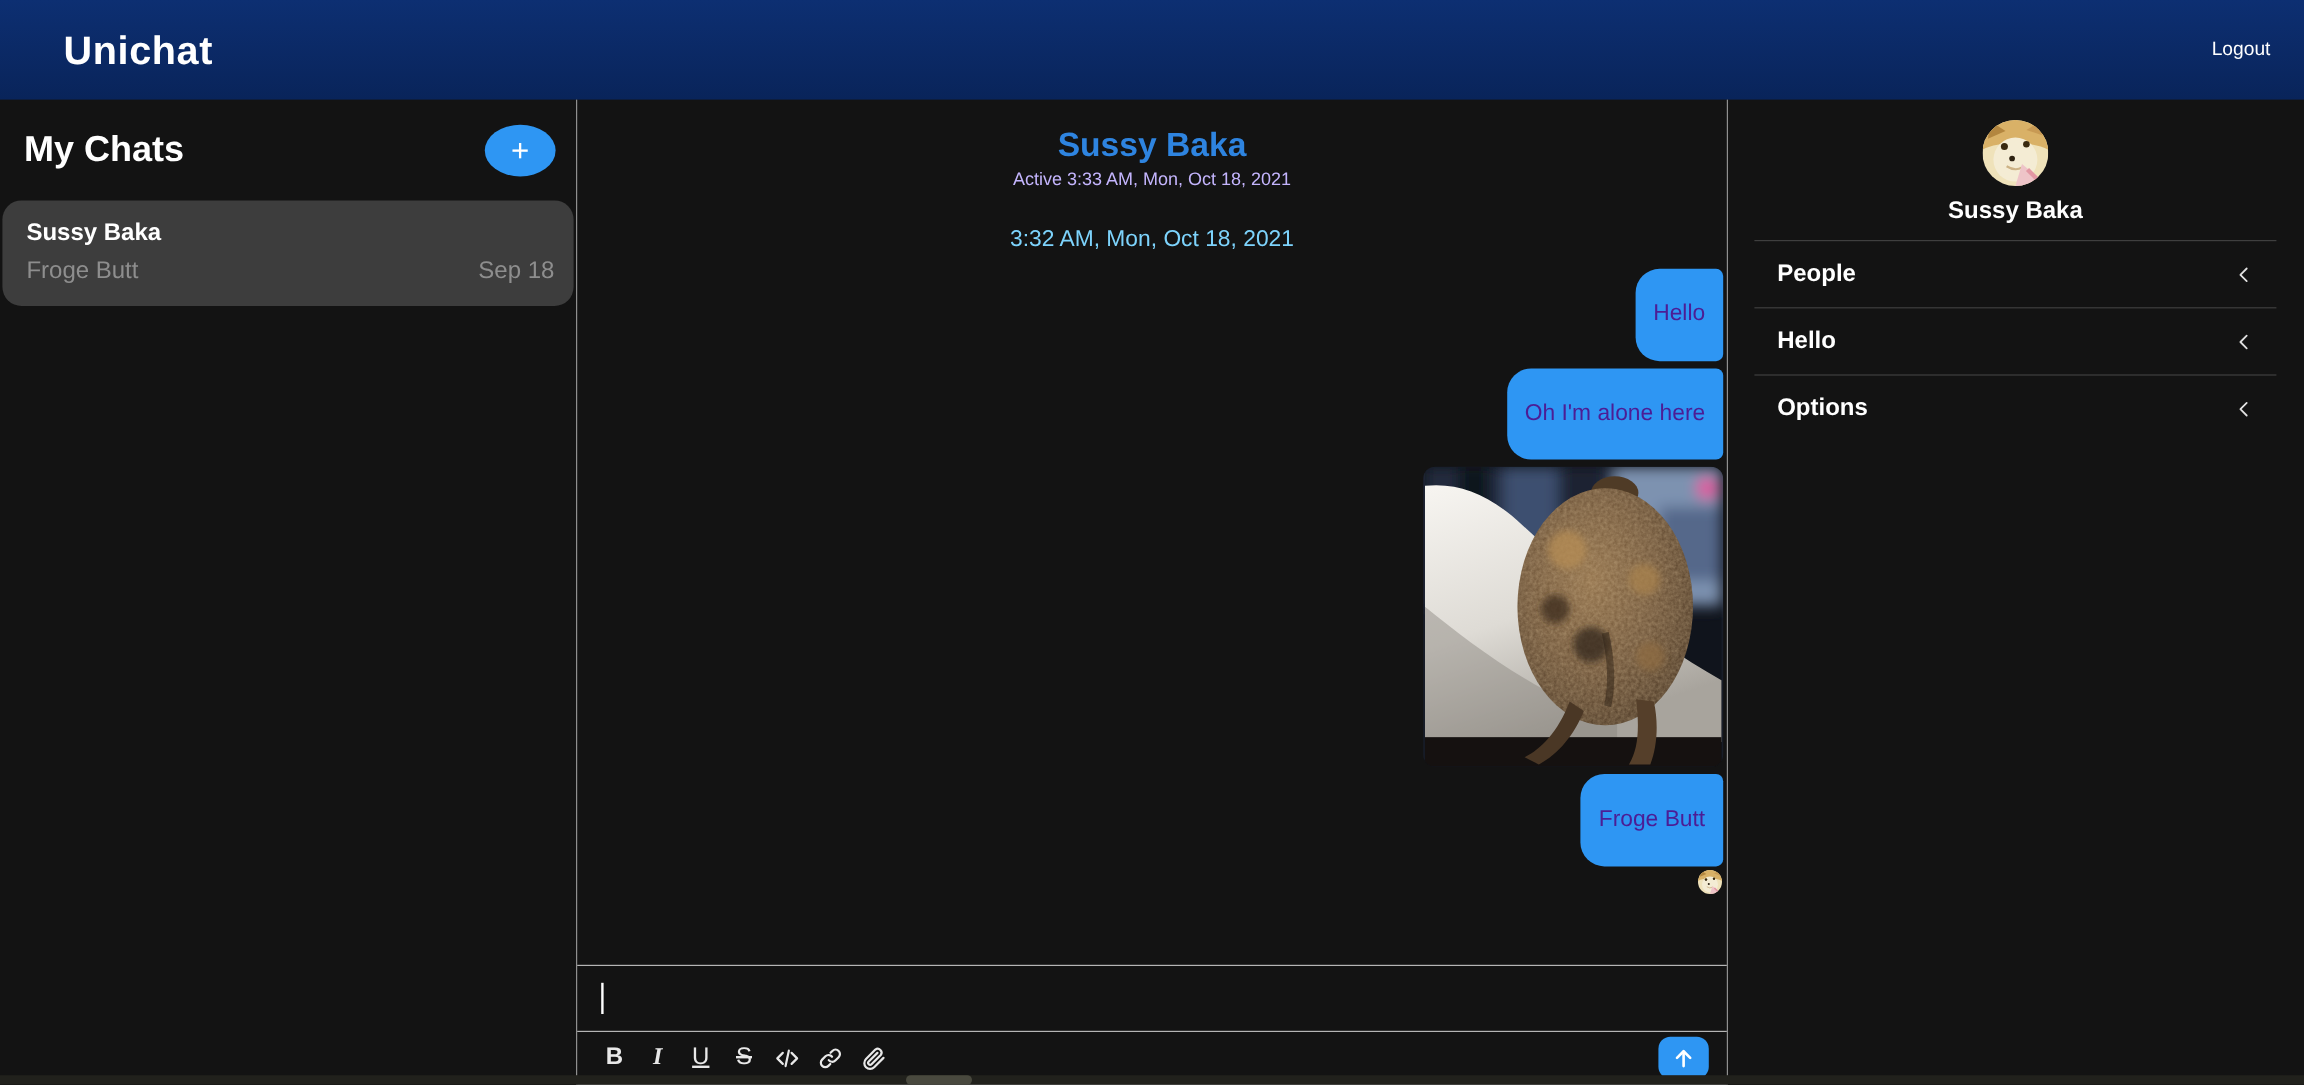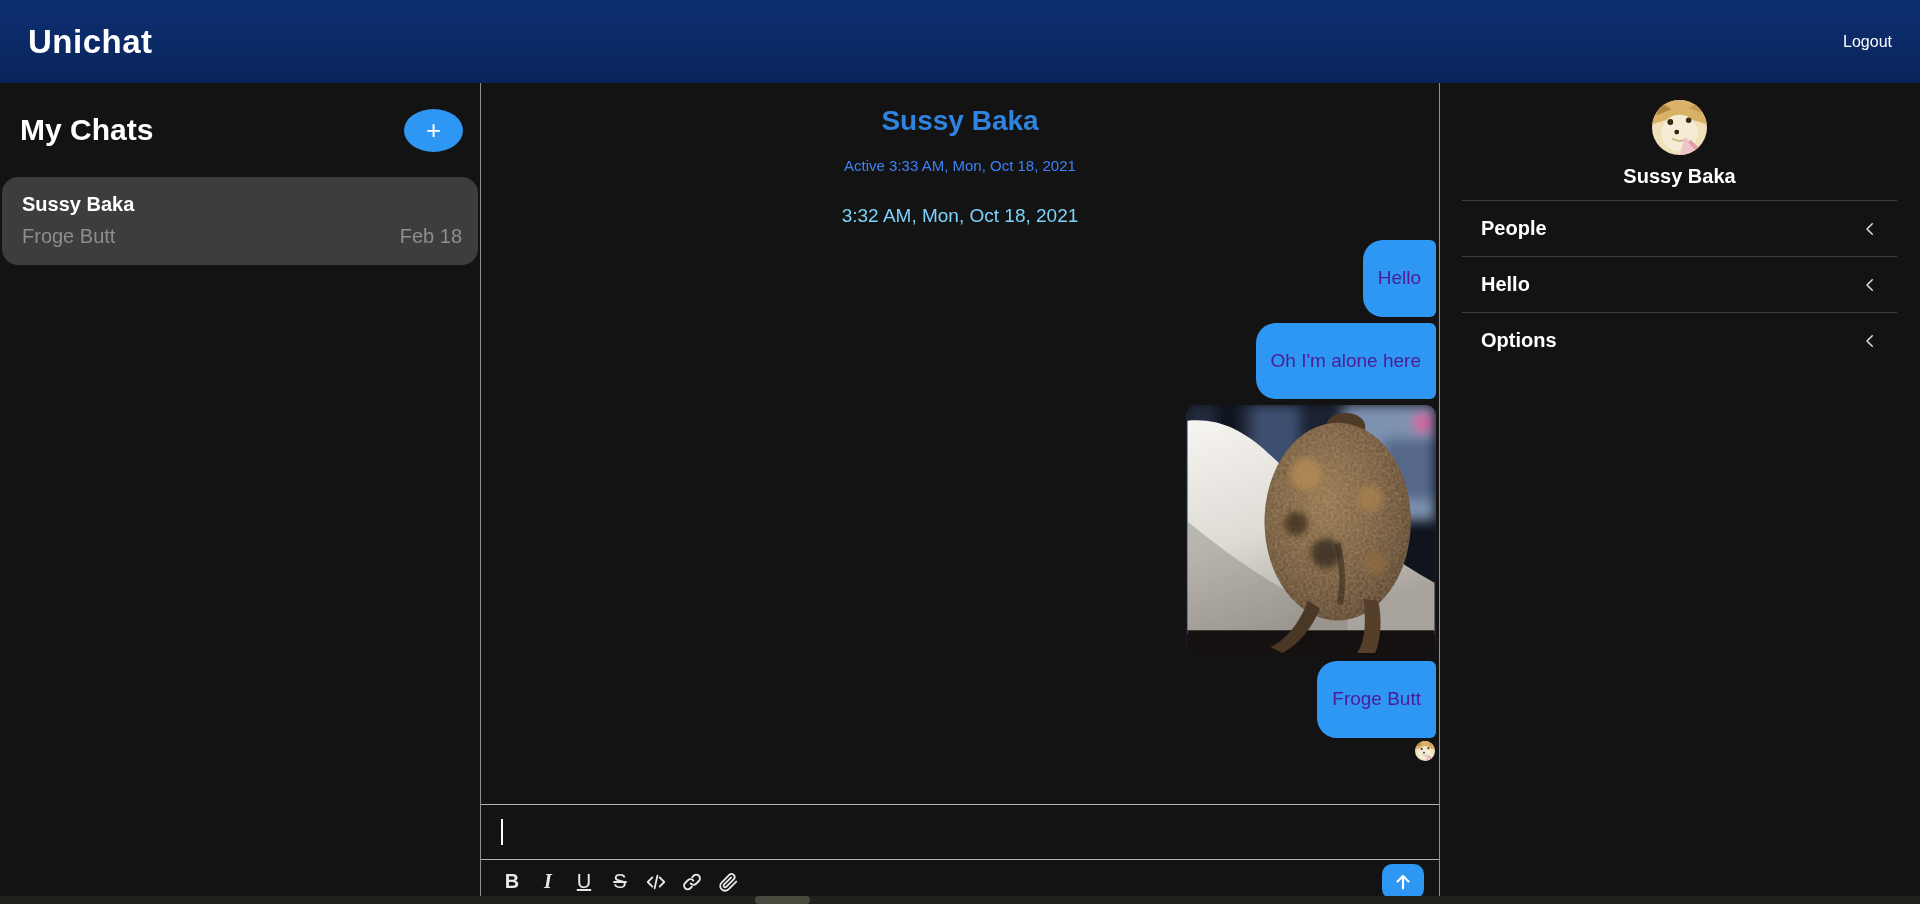--- a/index.html
+++ b/index.html
@@ -13,30 +13,30 @@
     position: relative;
   }
 
   
   .navbar {
     height: 83px;
     background: linear-gradient(#0d2f72, #09245a);
     display: flex; align-items: center; justify-content: space-between;
     padding: 0 28px;
   }
-  .brand { font-size: 33px; font-weight: bold; color: #fff; text-decoration: none; letter-spacing: .5px; }
+  .brand { font-size: 33px; font-weight: bold; color: #fff; text-decoration: none; letter-spacing: .5px; margin-left: 25px; }
   .logout { font-size: 16px; color: #fff; text-decoration: none; cursor: pointer; }
 
   
   .main { display: flex; height: 821px; }
 
   
   .chats-panel { width: 480px; }
   .chats-header {
-    height: 94px;
+    height: 84px;
     display: flex; align-items: center; justify-content: space-between;
     padding: 0 17px 0 20px;
   }
   .chats-title { font-size: 30px; font-weight: bold; margin: 0; }
   .new-chat-btn {
     width: 59px; height: 43px; border: none; border-radius: 50%;
     background: #2e96f3; color: #fff; font-size: 26px; line-height: 1;
     display: flex; align-items: center; justify-content: center; cursor: pointer;
     font-family: "Liberation Sans", sans-serif;
   }
@@ -53,21 +53,21 @@
     width: 960px;
     border-left: 1px solid #8f8f8f; border-right: 1px solid #8f8f8f;
     display: flex; flex-direction: column;
   }
   .messages {
     flex: 1; overflow: hidden;
     display: flex; flex-direction: column; align-items: flex-end;
     padding: 0 3px;
   }
   .conv-title { align-self: center; margin-top: 24px; font-size: 28px; font-weight: bold; color: #2e84e0; line-height: 1; }
-  .conv-active { align-self: center; margin-top: 22px; font-size: 15px; color: #3b82f6; }
+  .conv-active { align-self: center; margin-top: 6px; font-size: 15px; color: #c4b5fd; }
   .date-sep { align-self: center; margin-top: 31px; font-size: 19px; color: #7dd3fc; }
   .bubble {
     background: #2e96f3; color: #4c1d95;
     font-size: 19px; line-height: 1.3;
     padding: 26px 15px;
     border-radius: 20px 6px 6px 20px;
     margin-top: 6px; max-width: 640px;
   }
   .bubble.first { margin-top: 13px; }
   .msg-image {
@@ -170,21 +170,21 @@
       <div class="chats-header">
         <h1 class="chats-title">My Chats</h1>
         <button class="new-chat-btn">
           <span>+</span>
         </button>
       </div>
       <div class="chat-item">
         <div class="chat-item-name">Sussy Baka</div>
         <div class="chat-item-row">
           <span>Froge Butt</span>
-          <span>Feb 18</span>
+          <span>Sep 18</span>
         </div>
       </div>
     </aside>
 
     <section class="chat-window">
       <div class="messages">
         <div class="conv-title">Sussy Baka</div>
         <div class="conv-active">Active 3:33 AM, Mon, Oct 18, 2021</div>
         <div class="date-sep">3:32 AM, Mon, Oct 18, 2021</div>
 

